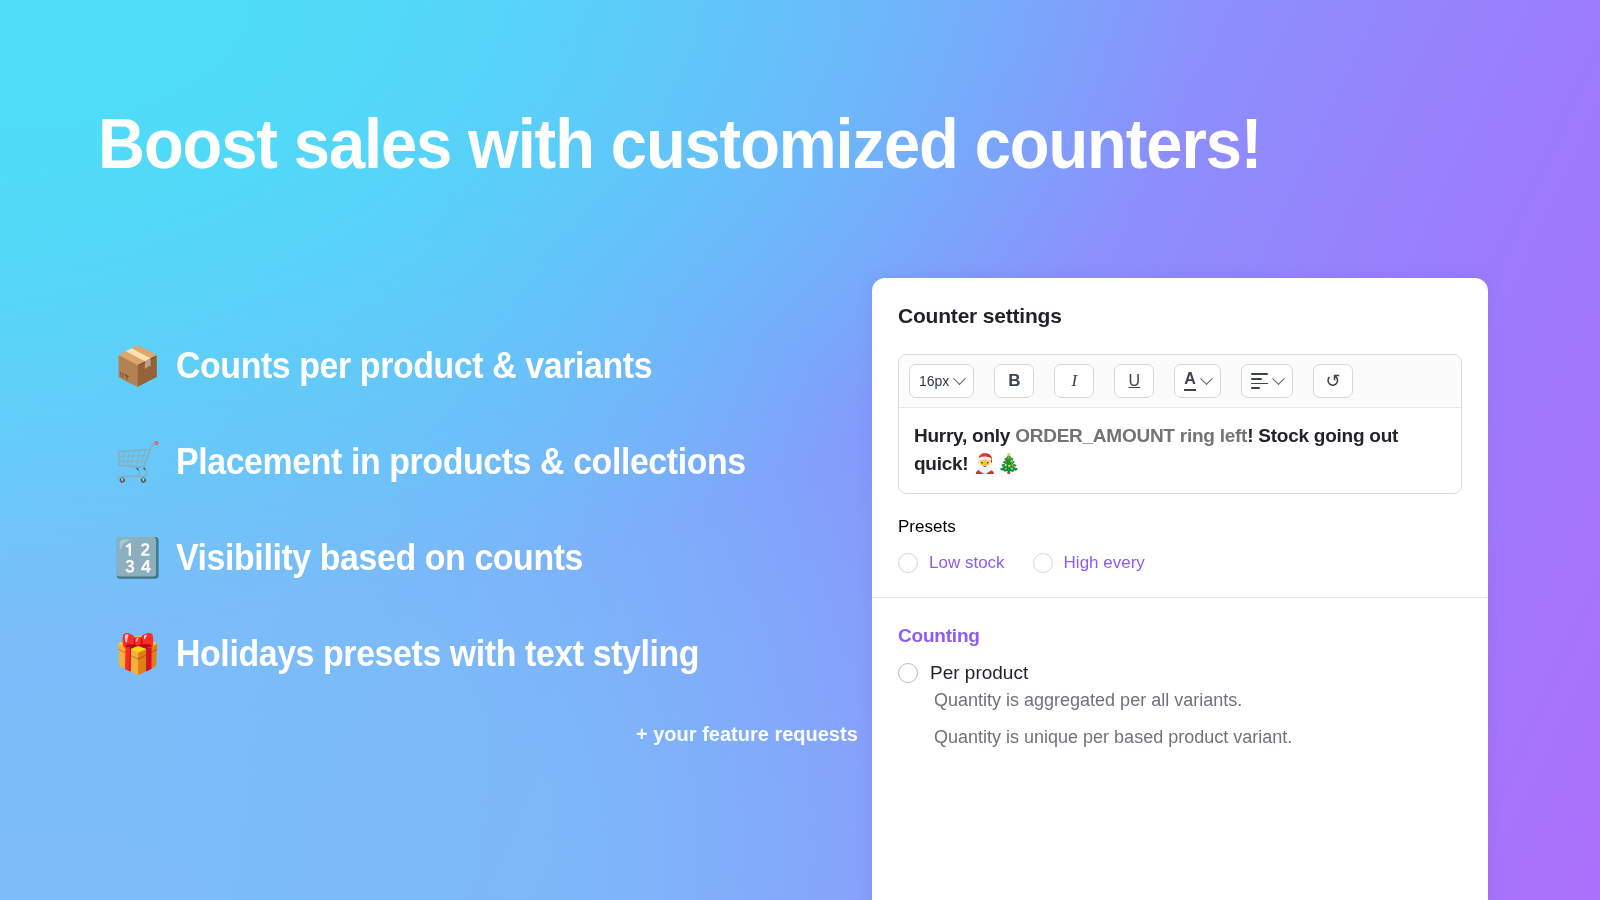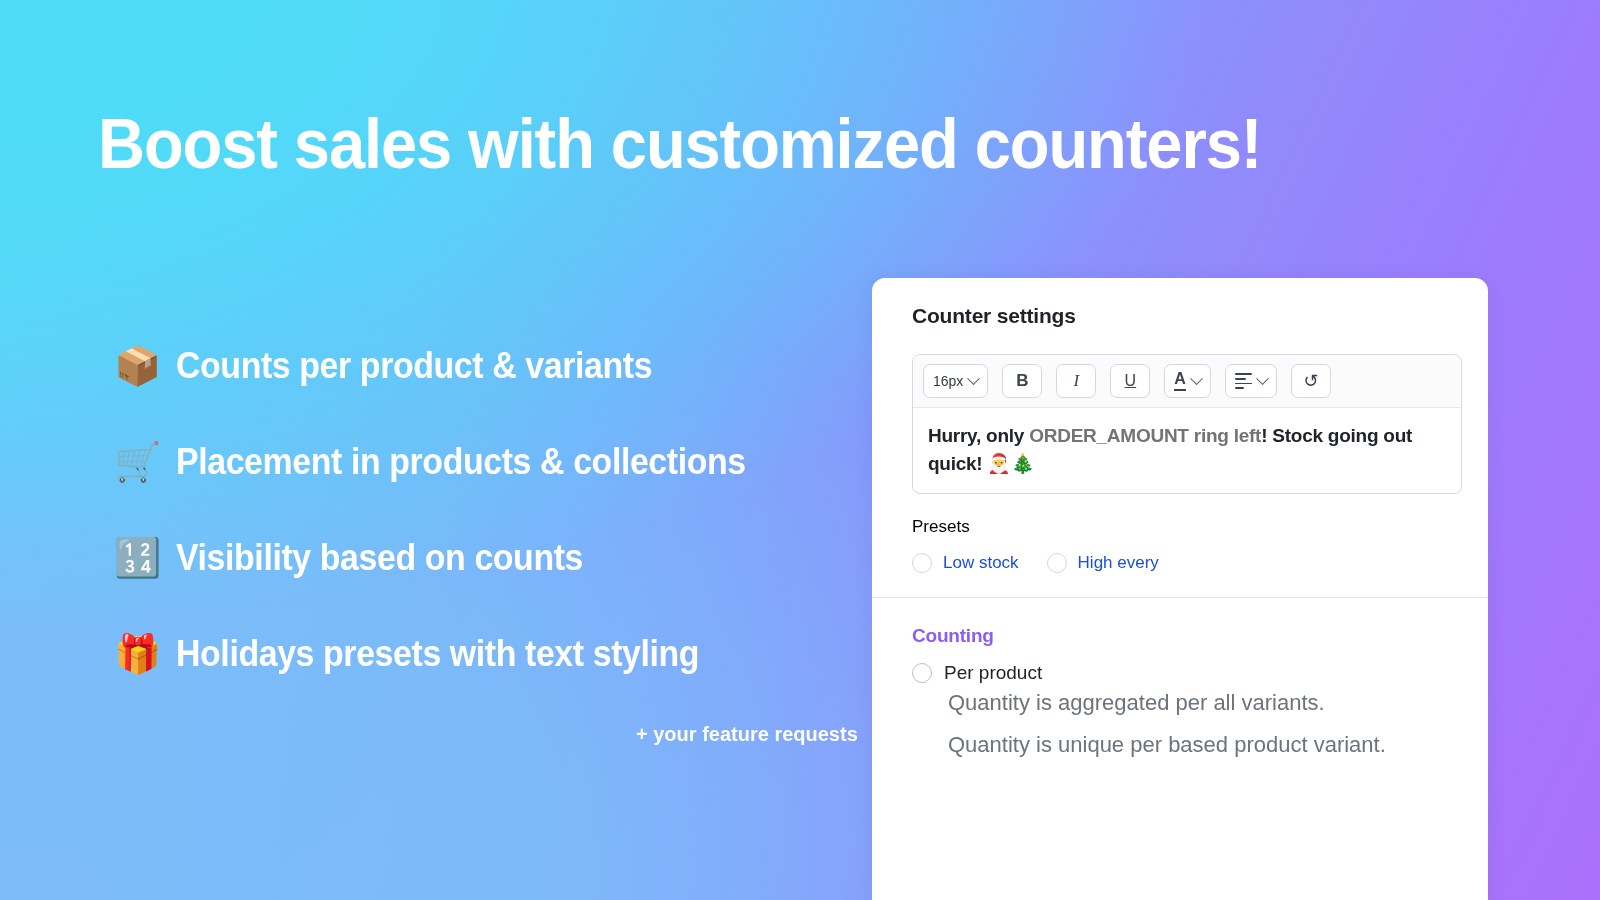--- a/index.html
+++ b/index.html
@@ -73,42 +73,42 @@
   
   .panel {
     position:absolute;
     left:872px; top:278px;
     width:616px; height:640px;
     background:#ffffff;
     border-radius:13px 13px 0 0;
     overflow:hidden;
     box-shadow:0 2px 20px rgba(40,40,90,0.08);
   }
-  .panel-section { padding:0 26px;margin-left:14px; }
+  .panel-section { padding:0 26px; }
   .panel-section.top { padding-top:26px; padding-bottom:24px; }
 
   .panel-title {
     font-size:21px;
     font-weight:700;
     color:#1f2226;
     letter-spacing:-0.2px;
     margin-bottom:26px;
   }
 
   
   .editor {
     border:1px solid #d6dade;
     border-radius:8px;
     overflow:hidden;
     background:#fff;
   }
   .editor-toolbar {
     display:flex;
     align-items:center;
-    gap:14px;
+    gap:20px;
     padding:9px 10px;
     background:#fbfbfc;
     border-bottom:1px solid #e6e9ec;
   }
   .tb-btn {
     height:34px;
     min-width:40px;
     border:1px solid #d3d8dd;
     border-radius:7px;
     background:#ffffff;
@@ -192,21 +192,21 @@
   }
   .rdot {
     width:20px; height:20px;
     border-radius:50%;
     border:1.8px solid #b9bec6;
     background:#fff;
     flex:none;
     position:relative;
   }
   .radio.disabled .rdot { border-color:#d3d7dd; }
-  .radio.disabled span  { color:#1d4ed8; }
+  .radio.disabled span  { color:#8b5cf6; }
   .rdot.checked {
     border:2px solid #2b5fd9;
   }
   .rdot.checked::after {
     content:"";
     position:absolute; left:50%; top:50%;
     width:9px; height:9px; border-radius:50%;
     background:#2b5fd9;
     transform:translate(-50%,-50%);
   }
@@ -226,21 +226,21 @@
   .opt-main {
     display:flex;
     align-items:center;
     gap:12px;
     font-size:19px;
     color:#1f2227;
   }
   .opt-desc {
     margin-left:36px;
     margin-top:6px;
-    font-size:22px;
+    font-size:18px;
     color:#6d737c;
   }
   .opt + .opt { margin-top:16px; }
 </style>
 </head>
 <body>
 
 <div class="headline">Boost sales with customized counters!</div>
 
 <div class="features">

